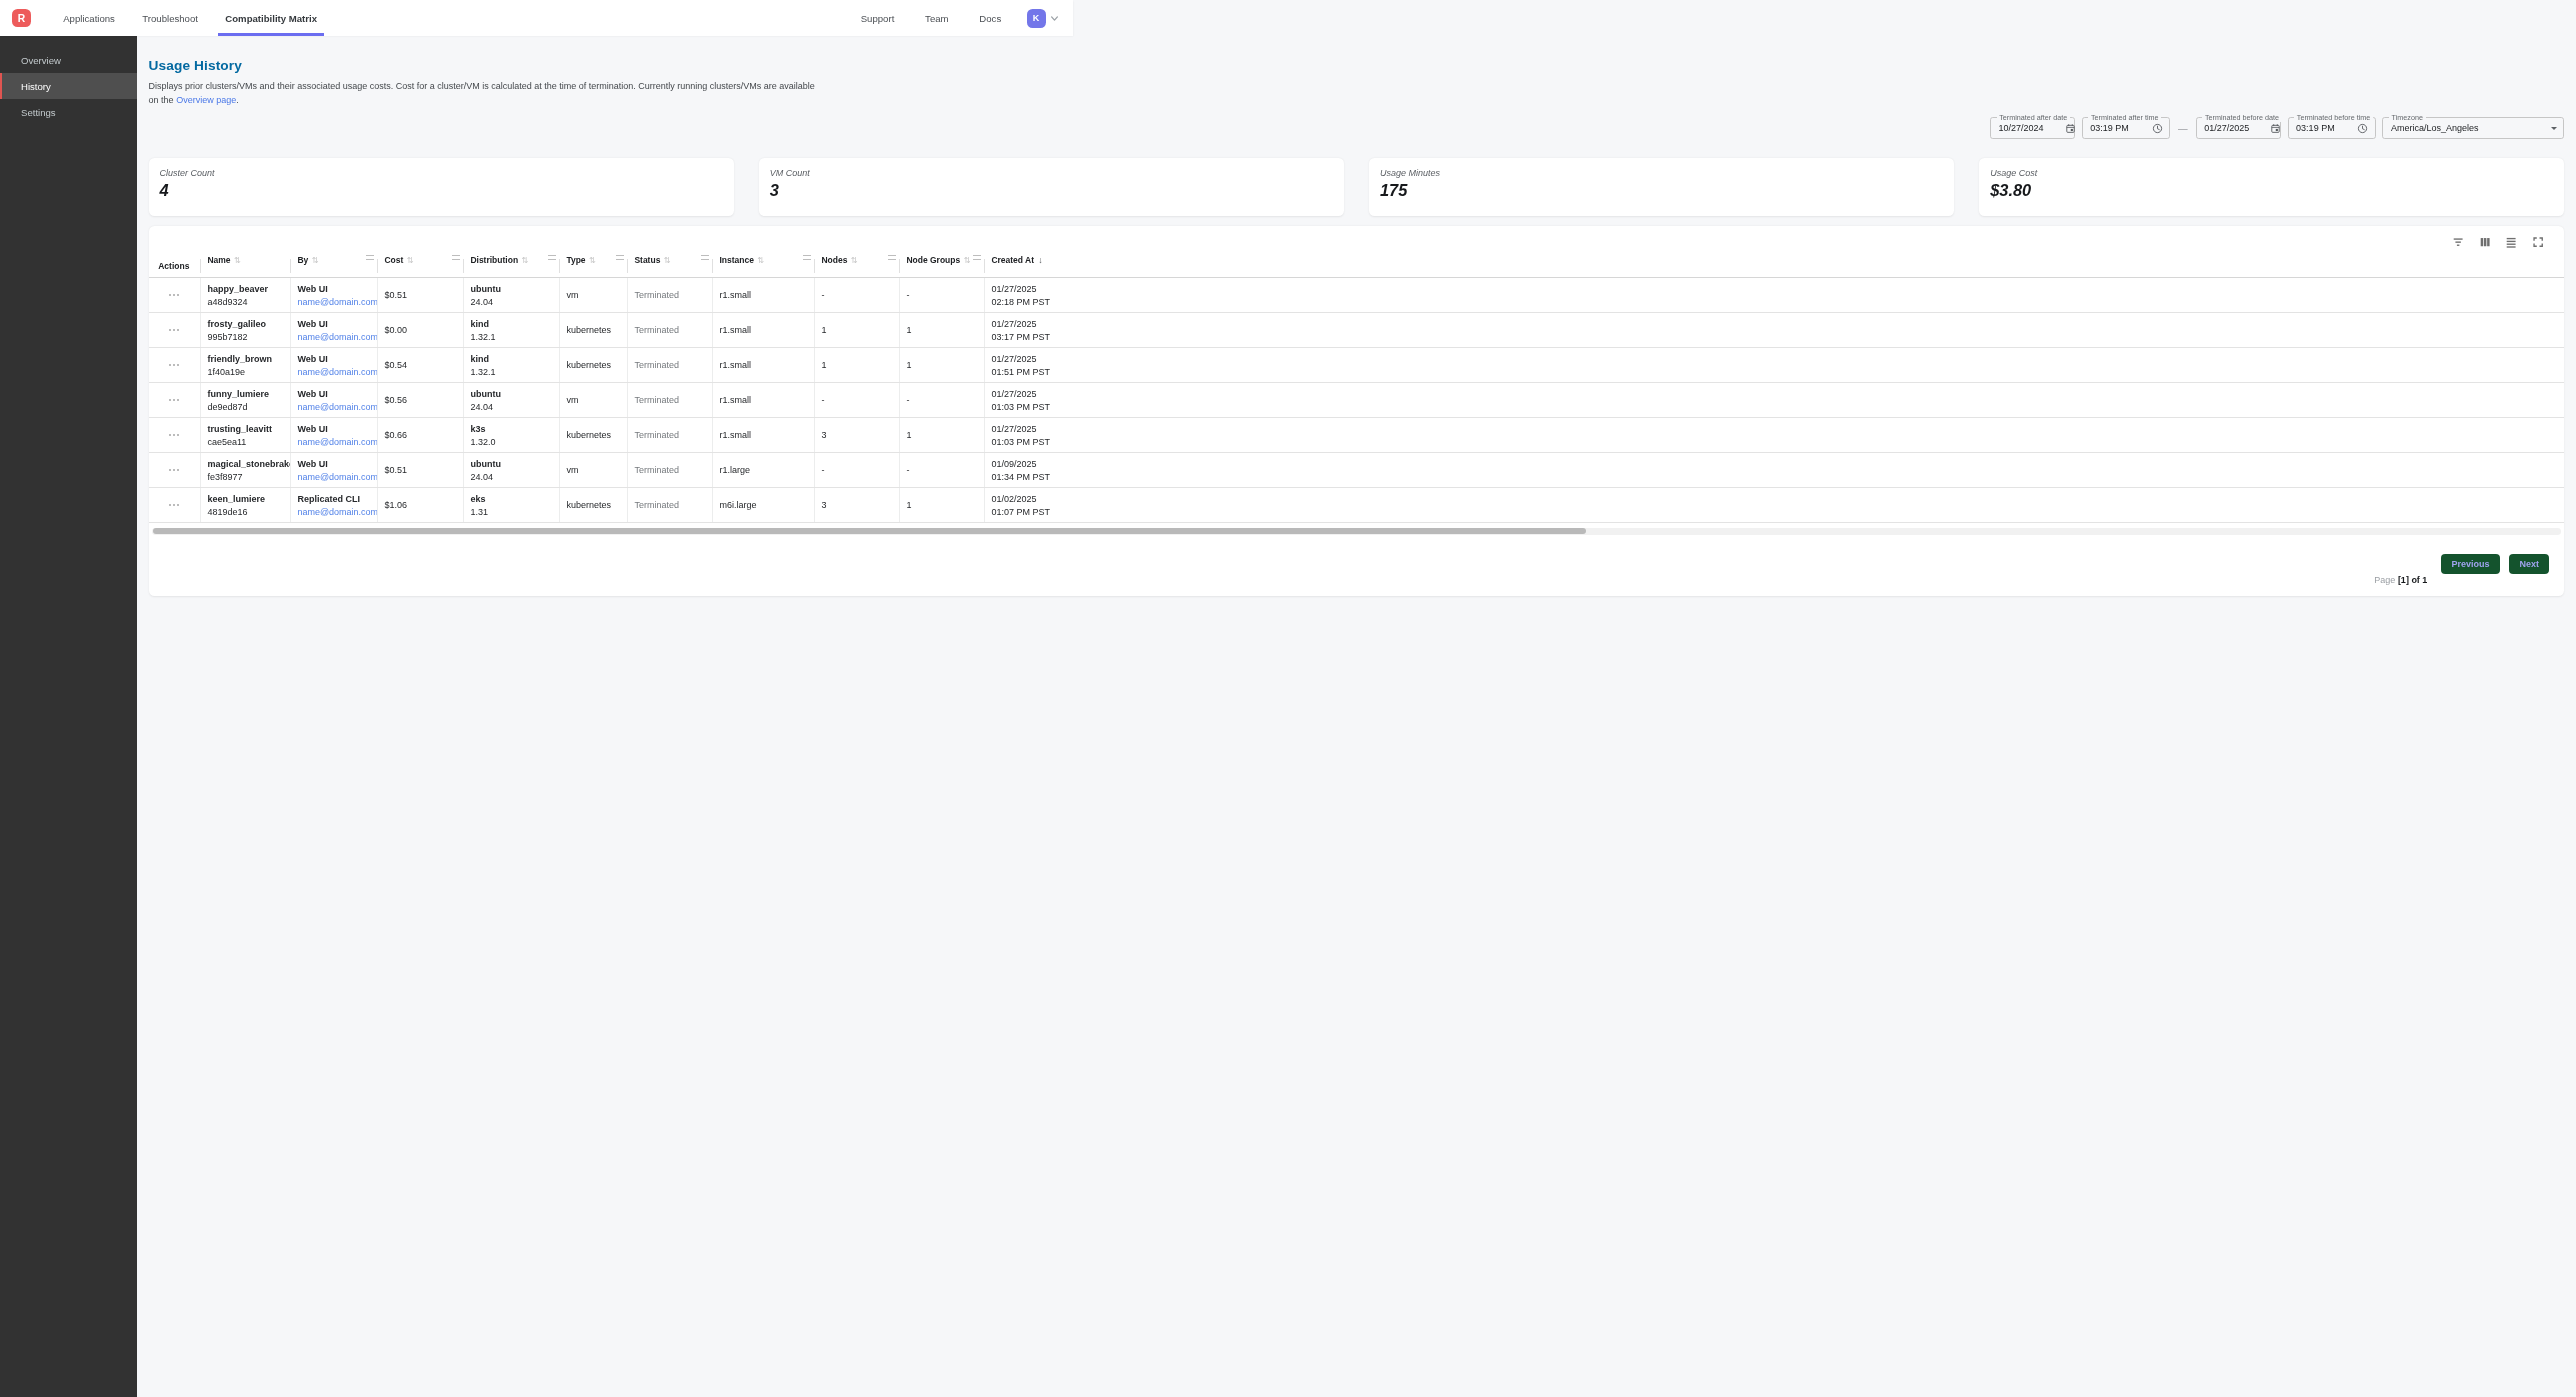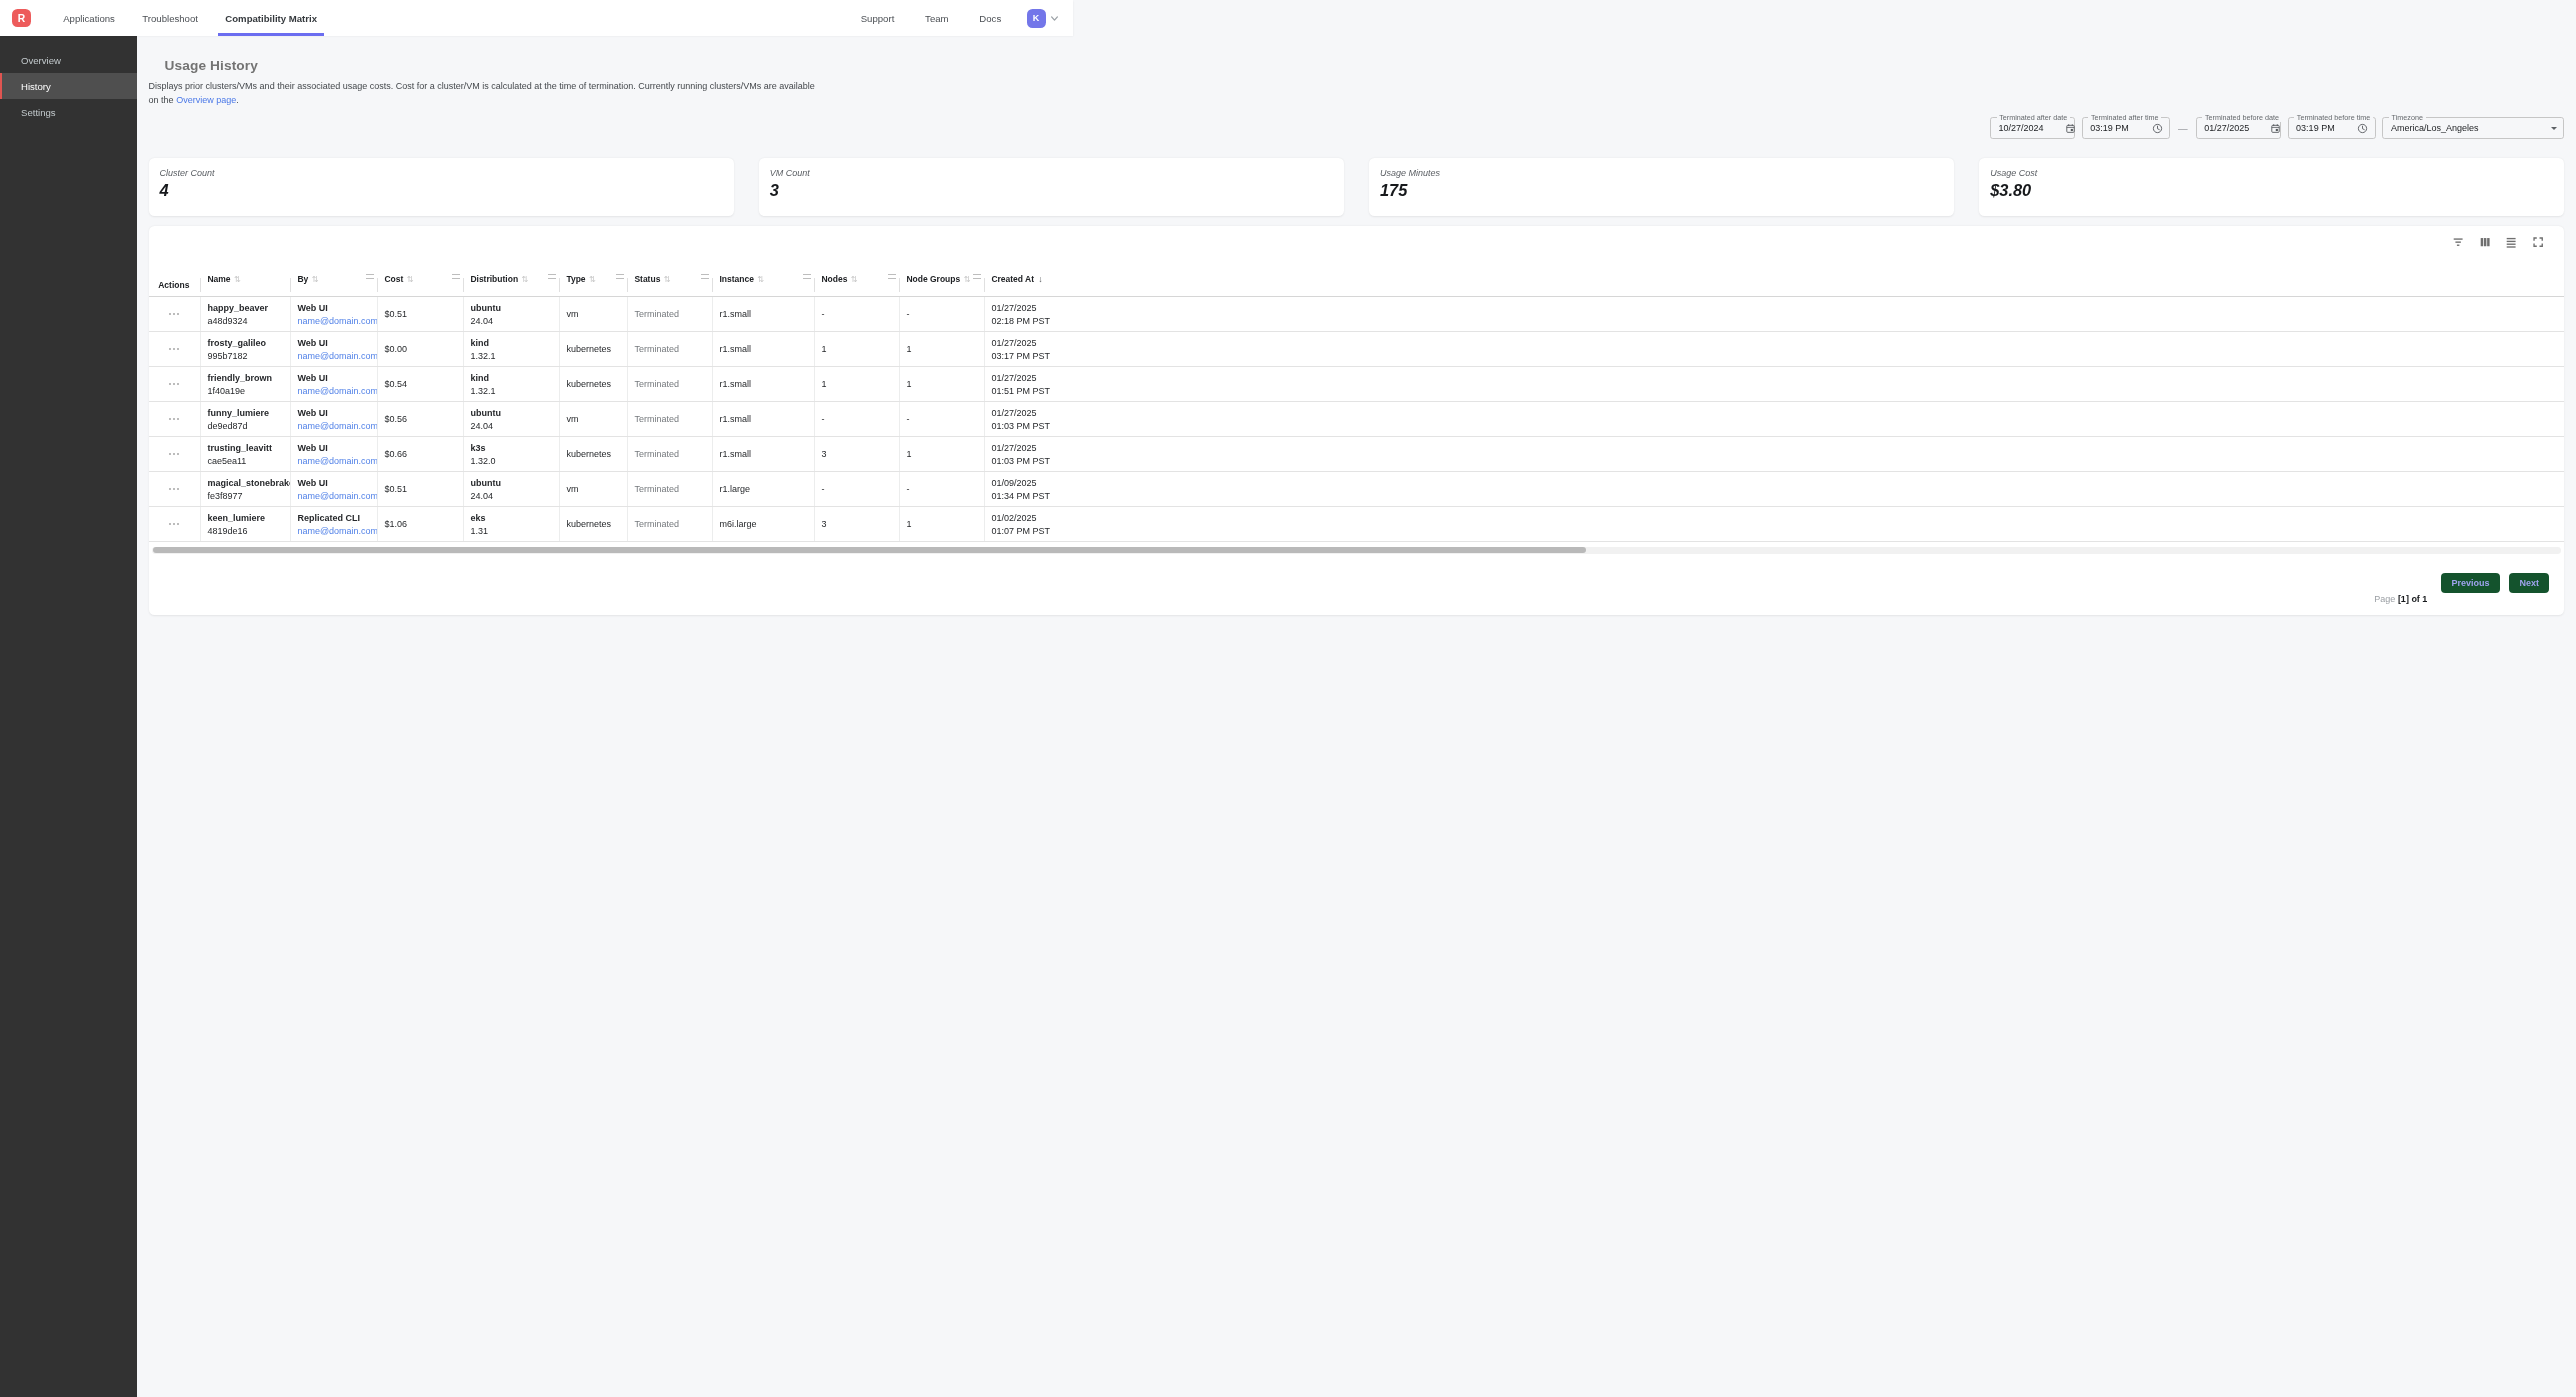--- a/index.html
+++ b/index.html
@@ -25,21 +25,21 @@
   .sidebar { position:absolute; left:0; top:36px; width:137px; bottom:0; background:#323232; padding-top:11px; }
   .side-item { height:26px; display:flex; align-items:center; padding-left:22px; font-size:9.6px;
     color:#c3cacd; cursor:pointer; border-left:2.7px solid transparent; }
   .side-item.active { background:#4f4f4f; color:#fff; border-left-color:#E05551; padding-left:19px;
     padding-left:19px; }
   .side-item.active { padding-left:19px; }
   .side-item:not(.active){ padding-left:22px; border-left:2.7px solid transparent; padding-left:19px; }
 
   
   .main { position:absolute; left:137px; top:36px; right:0; bottom:0; padding:22px 11.6px 0; background:#f6f7f9; }
-  .page-title { font-size:13.7px; font-weight:700; color:#737373; letter-spacing:0.1px;margin-left:16px; }
+  .page-title { font-size:13.7px; font-weight:700; color:#0369a1; letter-spacing:0.1px; }
   .page-desc { margin-top:6.8px; font-size:9px; line-height:13.7px; color:#44484c; max-width:673px; }
   .page-desc a { color:#4a78e8; text-decoration:none; }
 
   
   .filters { margin-top:9.6px; display:flex; justify-content:flex-end; align-items:center; gap:6.8px; }
   .field { position:relative; height:22.6px; border:0.7px solid #c6c6c6; border-radius:2.7px; background:transparent;
     display:flex; align-items:center; padding:0 6.2px 0 7.5px; gap:21px; cursor:pointer; }
   .field .flabel { position:absolute; top:-4.8px; left:5.5px; font-size:7.2px; color:#64686c; background:#f6f7f9; padding:0 2.7px; white-space:nowrap; }
   .field .fvalue { font-size:9px; color:#1c1e21; white-space:nowrap; }
   .field.f-date { width:85px; } .field.f-time { width:88px; } .field.f-tz { width:182px; }
@@ -51,21 +51,21 @@
   .stats { margin-top:19px; display:grid; grid-template-columns:repeat(4,1fr); gap:25px;font-style:italic; }
   .stat-card { background:#fff; border-radius:5.5px; box-shadow:0 0.7px 2.1px rgba(0,0,0,.08); height:58px; padding:9.6px 11px; }
   .stat-label { font-size:9px; color:#5a5e63; }
   .stat-value { margin-top:3.4px; font-size:16.4px; font-weight:700; color:#17191c; }
 
   
   .table-card { margin-top:9.6px; background:#fff; border-radius:5.5px; box-shadow:0 0.7px 2.1px rgba(0,0,0,.08); padding-bottom:2.7px; }
   .toolbar { height:29px; display:flex; align-items:center; justify-content:flex-end; gap:11.6px; padding:4.1px 19px 0 11px; }
   .tool-btn { background:none; border:none; cursor:pointer; width:15px; height:15px; display:flex; align-items:center; justify-content:center; }
 
-  .thead { display:flex; height:23px; border-bottom:0.7px solid #d6d6d6; align-items:center;margin-top:19px; }
+  .thead { display:flex; height:23px; border-bottom:0.7px solid #d6d6d6; align-items:center; }
   .th { display:flex; align-items:flex-start; height:100%; padding:0 4.1px 0 6.8px; position:relative; font-size:8.5px; font-weight:700; color:#202225; }
   .th .sep { position:absolute; right:0; top:4.1px; bottom:4.1px; width:0.7px; background:#e0e0e0; }
   .sort { font-size:8.2px; color:#c6c6c6; margin-left:3.4px; font-weight:400; }
   .sort-desc { font-size:9px; color:#55585c; margin-left:4.1px; font-weight:400; }
   .colmenu { margin-left:auto; width:7.5px; height:5.5px; border-top:1.4px solid #bdbdbd; border-bottom:1.4px solid #bdbdbd; cursor:pointer; }
 
   .tr { display:flex; height:35px; border-bottom:0.7px solid #e3e3e3; }
   .td { padding:4.8px 4.1px 0 6.8px; border-right:0.7px solid #eceded; font-size:9px; color:#26282b; overflow:hidden; }
   .td.single { display:flex; align-items:center; padding-top:0; }
   .l1 { font-weight:700; line-height:13px; white-space:nowrap; }

